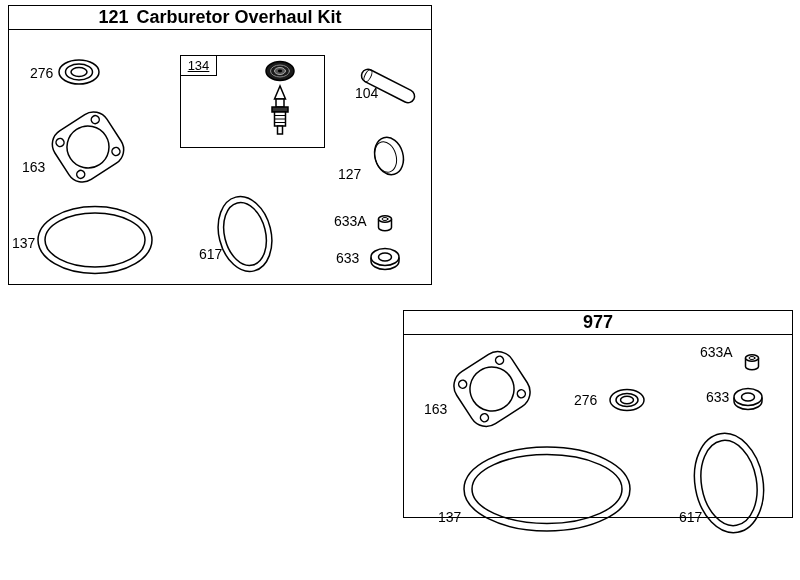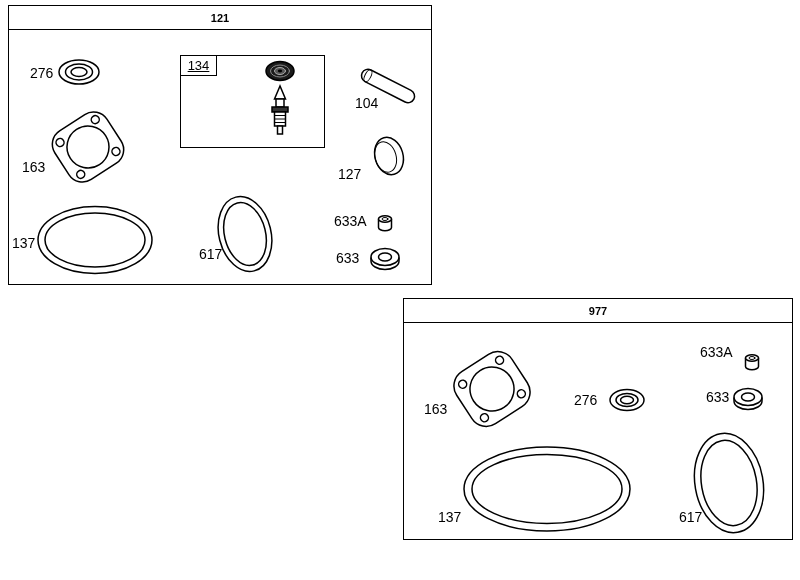--- a/index.html
+++ b/index.html
@@ -3,47 +3,48 @@
 <meta charset="utf-8">
 <style>
   html,body{margin:0;padding:0;background:#fff;}
   .canvas{
     position:relative;width:800px;height:580px;background:#ffffff;
     font-family:"Liberation Sans",sans-serif;color:#000;overflow:hidden;
   }
   .frame{position:absolute;border:1.5px solid #000;background:transparent;box-sizing:border-box;}
   .frame-title{
     display:flex;justify-content:center;align-items:center;gap:8px;
-    height:23px;border-bottom:1.5px solid #000;font-size:11px;font-weight:bold;
+    height:23px;border-bottom:1.5px solid #000;font-size:18px;font-weight:bold;
   }
   .inner-frame{position:absolute;border:1.5px solid #000;box-sizing:border-box;text-decoration:underline;}
   .inner-tag{
     width:36px;height:20px;border-right:1.5px solid #000;border-bottom:1.5px solid #000;
     display:flex;align-items:center;justify-content:center;font-size:13px;box-sizing:border-box;
   }
   .lbl{position:absolute;font-size:14px;line-height:1;white-space:nowrap;z-index:3;}
   .svg-overlay{position:absolute;left:0;top:0;z-index:2;}
   .caption{position:absolute;left:0;top:552px;width:100%;text-align:center;font-size:13px;}
 </style>
 </head>
 <body>
 
 <div class="canvas">
 
   <div class="frame" style="left:8px;top:5px;width:424px;height:280px;">
     <div class="frame-title">
       <span>121</span>
+      <span>Carburetor Overhaul Kit</span>
     </div>
   </div>
 
   <div class="inner-frame" style="left:180px;top:55px;width:145px;height:93px;">
     <div class="inner-tag">134</div>
   </div>
 
-  <div class="frame" style="left:403px;top:298px;width:390px;height:242px;text-align:right;">
+  <div class="frame" style="left:403px;top:310px;width:390px;height:208px;text-align:right;">
     <div class="frame-title">
       <span>977</span>
     </div>
   </div>
 
   <svg class="svg-overlay" width="800" height="580" viewBox="0 0 800 580">
     <g stroke="#000" stroke-width="1.5" fill="none" stroke-linecap="round">
 
       <g>
         <ellipse cx="79" cy="72" rx="20" ry="12"></ellipse>
@@ -139,21 +140,21 @@
 
       <g transform="rotate(-10 729 483)">
         <ellipse cx="729" cy="483" rx="34" ry="50"></ellipse>
         <ellipse cx="729" cy="483" rx="27.5" ry="43"></ellipse>
       </g>
 
     </g>
   </svg>
 
   <div class="lbl" style="left:30px;top:66px">276</div>
-  <div class="lbl" style="left:355px;top:96px">104</div>
+  <div class="lbl" style="left:355px;top:86px">104</div>
   <div class="lbl" style="left:22px;top:160px">163</div>
   <div class="lbl" style="left:338px;top:167px">127</div>
   <div class="lbl" style="left:334px;top:214px">633A</div>
   <div class="lbl" style="left:336px;top:251px">633</div>
   <div class="lbl" style="left:199px;top:247px">617</div>
   <div class="lbl" style="left:12px;top:236px">137</div>
 
   <div class="lbl" style="left:424px;top:402px">163</div>
   <div class="lbl" style="left:574px;top:393px">276</div>
   <div class="lbl" style="left:700px;top:345px">633A</div>

